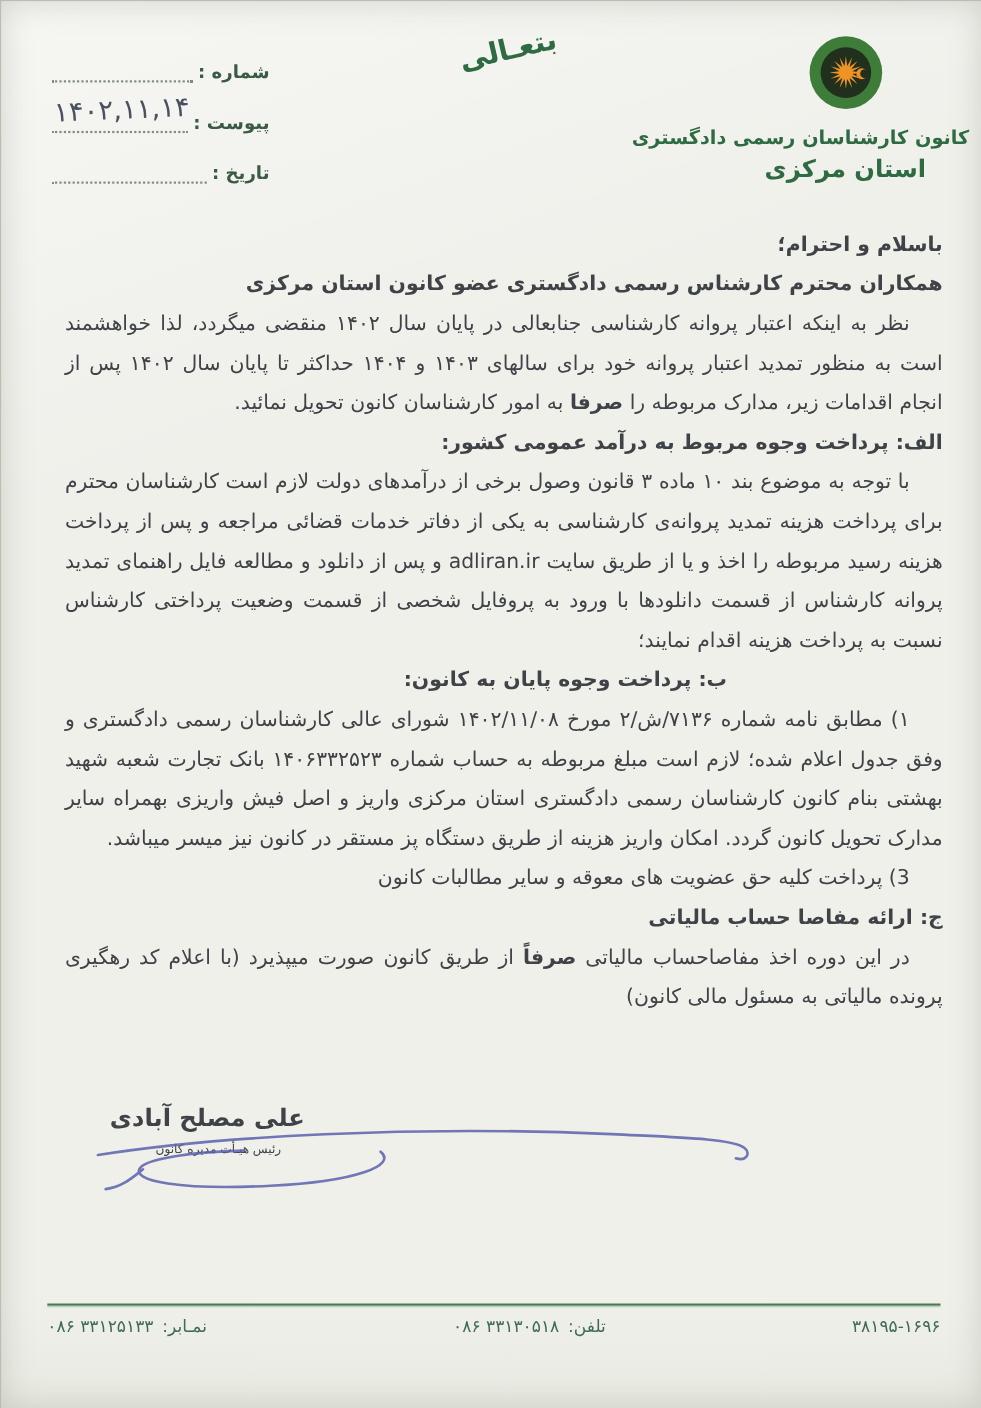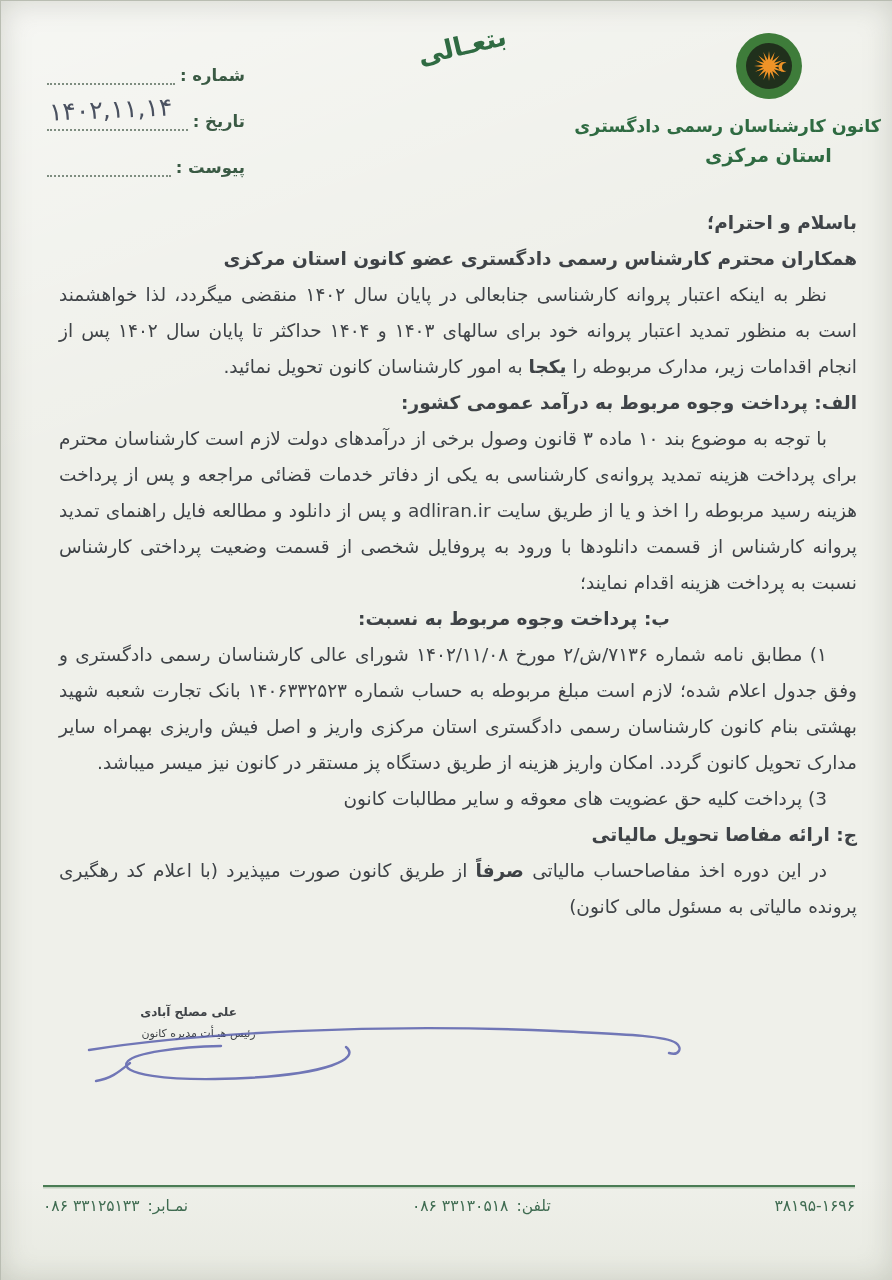--- a/index.html
+++ b/index.html
@@ -14,51 +14,51 @@
     background-image:linear-gradient(160deg, rgba(255,255,255,.45) 0%, rgba(255,255,255,0) 30%),
                      linear-gradient(0deg, rgba(170,180,150,.10) 0%, rgba(170,180,150,0) 8%);
     box-shadow:inset 0 0 30px rgba(115,120,105,.28);
     border:1px solid #b9bdb2;
     overflow:hidden;
     font-family:"DejaVu Sans", sans-serif;
     direction:rtl;
     color:var(--ink);
   }
   
-  .meta{position:absolute; top:54px; left:46px; width:198px;}
+  .meta{position:absolute; top:44px; left:46px; width:198px;}
   .meta-row{display:flex; direction:rtl; align-items:flex-end; gap:5px; height:30px; margin-bottom:16px;}
   .meta-label{font-size:16.5px; color:var(--label-green); white-space:nowrap; font-weight:600;}
   .meta-dots{flex:1; border-bottom:2px dotted #7e8d80; height:22px;}
   .handwrite{
     position:absolute; left:2px; top:40px; direction:ltr; unicode-bidi:embed;
     font-size:25px; letter-spacing:3px; color:var(--hand);
     transform:rotate(-2.5deg); white-space:nowrap; font-weight:500;
   }
   
   .bismillah{
     position:absolute; left:416px; top:30px; color:var(--green);
     font-size:26px; font-weight:600; transform:rotate(-13deg);
   }
   
   .letterhead{position:absolute; left:655px; top:30px; width:225px; text-align:center;}
   .seal{display:block; margin:0 auto 10px auto;}
   .org-name{font-size:17.5px; font-weight:bold; color:var(--green); line-height:30px; white-space:nowrap;}
-  .org-province{font-size:19px; font-weight:bold; color:var(--green); line-height:28px;}
+  .org-province{font-size:22px; font-weight:bold; color:var(--green); line-height:28px;}
   
   .body{
     position:absolute; top:204px; right:36px; left:58px;
     font-size:18.5px; line-height:36px; text-align:justify;
   }
   .para{margin:0;}
   .para.bold{font-weight:bold; text-align:right; text-indent:0;}
   .para.center{text-align:center; padding-left:112px;}
   .para.indent{text-indent:30px;}
   
   .signature{position:absolute; left:95px; top:1004px; width:185px; text-align:center;}
-  .sig-name{font-size:12px; font-weight:bold; white-space:nowrap;}
+  .sig-name{font-size:22px; font-weight:bold; white-space:nowrap;}
   .sig-title{font-size:11px; margin-top:8px; white-space:nowrap;margin-left:20px;}
   .sig-ink{position:absolute; left:75px; top:1018px; pointer-events:none;}
   
   .footer{position:absolute; left:42px; right:38px; top:1184px;}
   .footer-rule{border-top:2.5px solid var(--rule-green); box-shadow:0 1.5px 0 rgba(110,150,115,.35); height:0;}
   .footer-text{
     margin-top:10px; display:flex; direction:rtl; justify-content:space-between;
     align-items:baseline; font-size:15.5px; color:var(--footer-green); white-space:nowrap;
   }
   .footer-group{display:flex; direction:rtl; gap:8px; align-items:baseline;}
@@ -68,25 +68,25 @@
 <body>
 
 <div class="page">
 
   <div class="meta">
     <div class="meta-row">
       <span class="meta-label">شماره :</span>
       <span class="meta-dots"></span>
     </div>
     <div class="meta-row">
-      <span class="meta-label">تاریخ :</span>
+      <span class="meta-label">پیوست :</span>
       <span class="meta-dots"></span>
     </div>
     <div class="meta-row">
-      <span class="meta-label">پیوست :</span>
+      <span class="meta-label">تاریخ :</span>
       <span class="meta-dots"></span>
     </div>
     <span class="handwrite">۱۴۰۲,۱۱,۱۴</span>
   </div>
 
   <div class="bismillah">بتعـالی</div>
 
   <div class="letterhead">
     <svg class="seal" width="70" height="70" viewBox="-35 -35 70 70" aria-hidden="true">
       <circle r="33" style="fill:var(--logo-green)"></circle>
@@ -95,27 +95,27 @@
       <circle cx="14.5" cy="1" r="5" style="fill:var(--logo-orange)"></circle>
       <circle cx="17" cy="1" r="4" style="fill:var(--logo-dark)"></circle>
     </svg>
     <div class="org-name">کانون کارشناسان رسمی دادگستری</div>
     <div class="org-province">استان مرکزی</div>
   </div>
 
   <div class="body" id="letter-body">
       <p class="para bold"><b>باسلام و احترام؛</b></p>
       <p class="para bold"><b>همکاران محترم کارشناس رسمی دادگستری عضو کانون استان مرکزی</b></p>
-      <p class="para indent"><span>نظر به اینکه اعتبار پروانه کارشناسی جنابعالی در پایان سال ۱۴۰۲ منقضی میگردد، لذا خواهشمند است به منظور تمدید اعتبار پروانه خود برای سالهای ۱۴۰۳ و ۱۴۰۴ حداکثر تا پایان سال ۱۴۰۲ پس از انجام اقدامات زیر، مدارک مربوطه را </span><b>یکجا</b><span> به امور کارشناسان کانون تحویل نمائید.</span></p>
+      <p class="para indent"><span>نظر به اینکه اعتبار پروانه کارشناسی جنابعالی در پایان سال ۱۴۰۲ منقضی میگردد، لذا خواهشمند است به منظور تمدید اعتبار پروانه خود برای سالهای ۱۴۰۳ و ۱۴۰۴ حداکثر تا پایان سال ۱۴۰۲ پس از انجام اقدامات زیر، مدارک مربوطه را </span><b>صرفا</b><span> به امور کارشناسان کانون تحویل نمائید.</span></p>
       <p class="para bold"><b>الف: پرداخت وجوه مربوط به درآمد عمومی کشور:</b></p>
       <p class="para indent"><span>با توجه به موضوع بند ۱۰ ماده ۳ قانون وصول برخی از درآمدهای دولت لازم است کارشناسان محترم برای پرداخت هزینه تمدید پروانه‌ی کارشناسی به یکی از دفاتر خدمات قضائی مراجعه و پس از پرداخت هزینه رسید مربوطه را اخذ و یا از طریق سایت adliran.ir و پس از دانلود و مطالعه فایل راهنمای تمدید پروانه کارشناس از قسمت دانلودها با ورود به پروفایل شخصی از قسمت وضعیت پرداختی کارشناس نسبت به پرداخت هزینه اقدام نمایند؛</span></p>
-      <p class="para bold center"><b>ب: پرداخت وجوه مربوط به نسبت:</b></p>
+      <p class="para bold center"><b>ب: پرداخت وجوه پایان به کانون:</b></p>
       <p class="para indent"><span>۱) مطابق نامه شماره ۷۱۳۶/ش/۲ مورخ ۱۴۰۲/۱۱/۰۸ شورای عالی کارشناسان رسمی دادگستری و وفق جدول اعلام شده؛ لازم است مبلغ مربوطه به حساب شماره ۱۴۰۶۳۳۲۵۲۳ بانک تجارت شعبه شهید بهشتی بنام کانون کارشناسان رسمی دادگستری استان مرکزی واریز و اصل فیش واریزی بهمراه سایر مدارک تحویل کانون گردد. امکان واریز هزینه از طریق دستگاه پز مستقر در کانون نیز میسر میباشد.</span></p>
       <p class="para indent"><span>3) پرداخت کلیه حق عضویت های معوقه و سایر مطالبات کانون</span></p>
-      <p class="para bold"><b>ج: ارائه مفاصا تحویل مالیاتی</b></p>
+      <p class="para bold"><b>ج: ارائه مفاصا حساب مالیاتی</b></p>
       <p class="para indent"><span>در این دوره اخذ مفاصاحساب مالیاتی </span><b>صرفاً</b><span> از طریق کانون صورت میپذیرد (با اعلام کد رهگیری پرونده مالیاتی به مسئول مالی کانون)</span></p>
     </div>
 
   <div class="signature">
     <div class="sig-name">علی مصلح آبادی</div>
     <div class="sig-title">رئیس هیـأت مدیره کانون</div>
   </div>
   <svg class="sig-ink" width="630" height="75" viewBox="0 0 630 75" aria-hidden="true">
     <g style="stroke:var(--sig-ink)" stroke-width="2.4" fill="none" stroke-linecap="round" opacity="0.85">
       <path d="M 13 31 C 120 14, 300 4, 480 12 C 540 15, 588 16, 600 24 C 607 29, 603 37, 593 34"></path>

